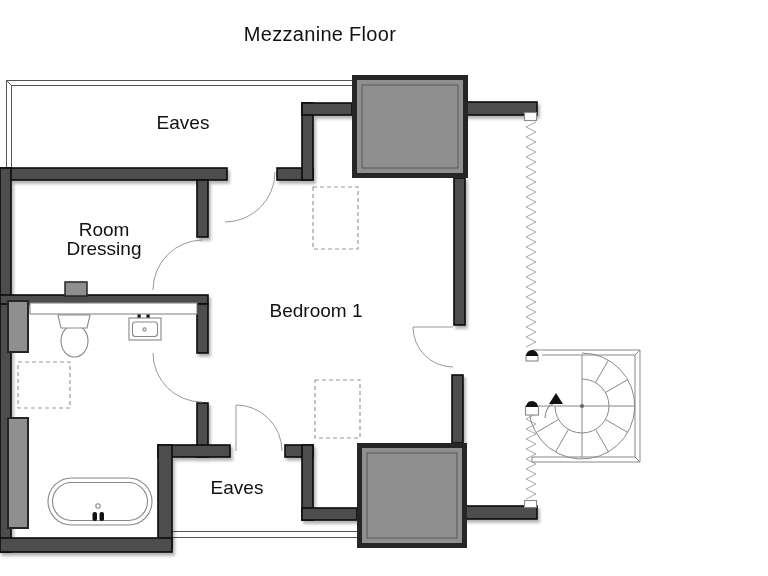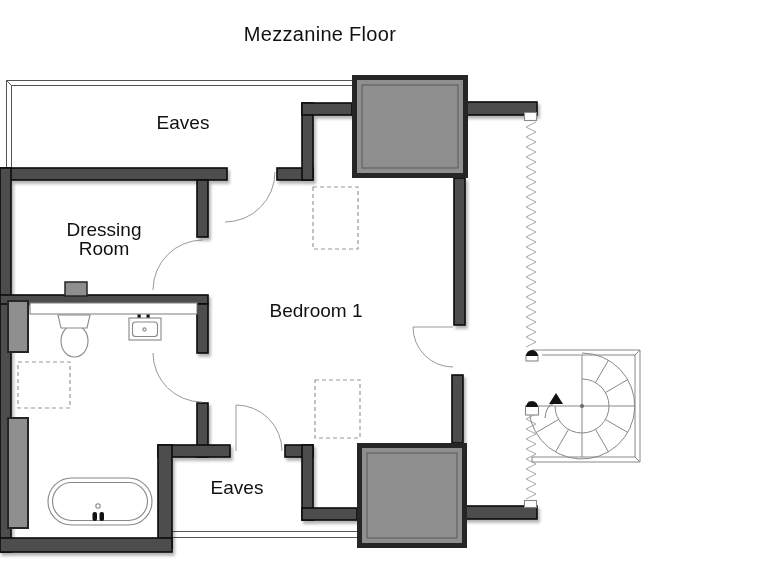--- a/index.html
+++ b/index.html
@@ -142,18 +142,18 @@
         <path class="dark" d="M 526 356 A 6 6 0 1 1 538 356 Z"></path>
         <rect class="fix" x="525.5" y="406" width="13" height="9" stroke="#555"></rect>
         <path class="dark" d="M 526 407 A 6 6 0 1 1 538 407 Z"></path>
       </g>
     </g>
   </svg>
 
   <div id="title" class="lbl">Mezzanine Floor</div>
   <div id="lbl-eaves-top" class="lbl">Eaves</div>
   <div id="lbl-dressing" class="lbl">
+    <div>Room</div>
     <div>Dressing</div>
-    <div>Room</div>
   </div>
   <div id="lbl-bedroom" class="lbl">Bedroom 1</div>
   <div id="lbl-eaves-bottom" class="lbl">Eaves</div>
 </div>
 
 </body></html>

